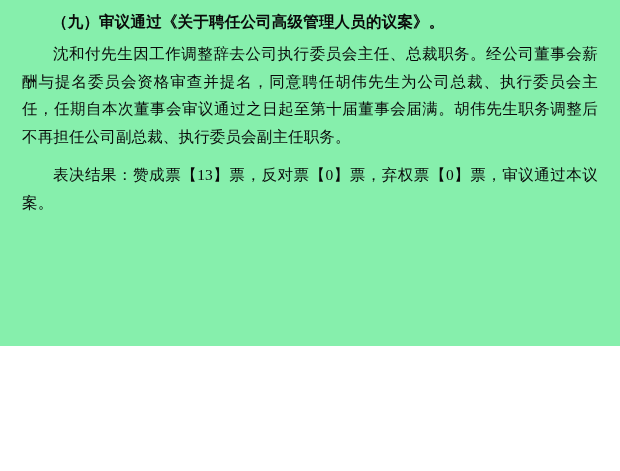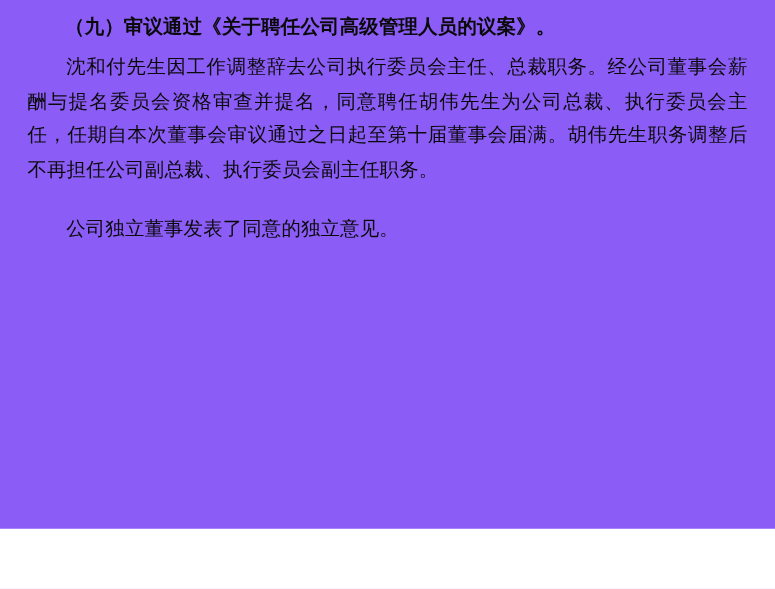--- a/index.html
+++ b/index.html
@@ -9,24 +9,24 @@
   }
   body {
     width: 620px;
     height: 471px;
     overflow: hidden;
     font-family: "Liberation Serif", "DejaVu Serif", serif;
     color: #0a0a0a;
   }
   .page {
     width: 620px;
-    height: 423px;
+    height: 346px;
     box-sizing: border-box;
     padding: 8px 22px 0 22px;
-    background: #8b5cf6;
+    background: #86efac;
     position: relative;
   }
   .heading {
     font-size: 15.5px;
     font-weight: bold;
     line-height: 1.55;
     text-indent: 30px;
     margin: 2px 0 6px 0;
     letter-spacing: 0.2px;
   }
@@ -49,21 +49,21 @@
 <body>
 
 <div class="page">
 
   <div class="heading">（九）审议通过《关于聘任公司高级管理人员的议案》。</div>
 
   <div class="para">沈和付先生因工作调整辞去公司执行委员会主任、总裁职务。经公司董事会薪酬与提名委员会资格审查并提名，同意聘任胡伟先生为公司总裁、执行委员会主任，任期自本次董事会审议通过之日起至第十届董事会届满。胡伟先生职务调整后不再担任公司副总裁、执行委员会副主任职务。</div>
 
   <div class="spacer-sm"></div>
 
+  <div class="para tight">表决结果：赞成票【13】票，反对票【0】票，弃权票【0】票，审议通过本议案。</div>
 
   <div class="spacer-md"></div>
 
-  <div class="para tight">公司独立董事发表了同意的独立意见。</div>
 
   <div class="spacer-md"></div>
 
 
 </div>
 
 </body></html>

